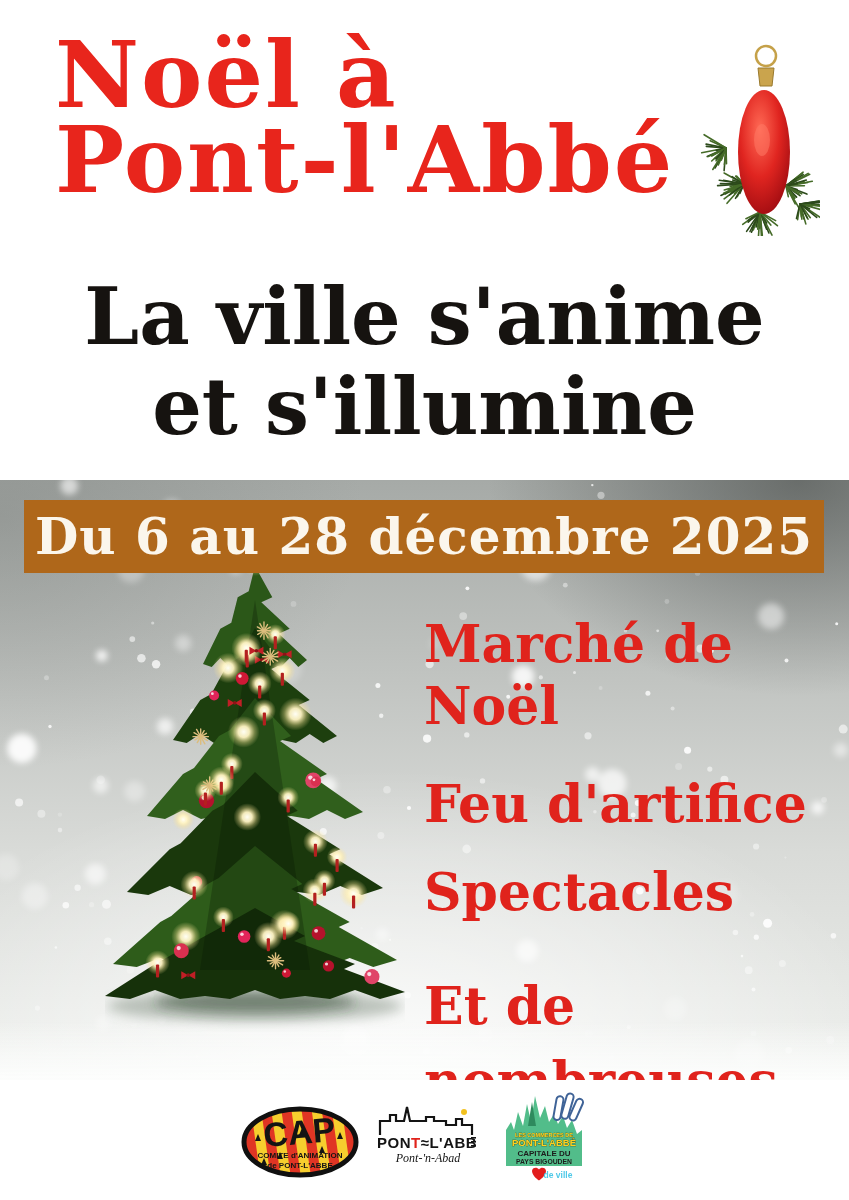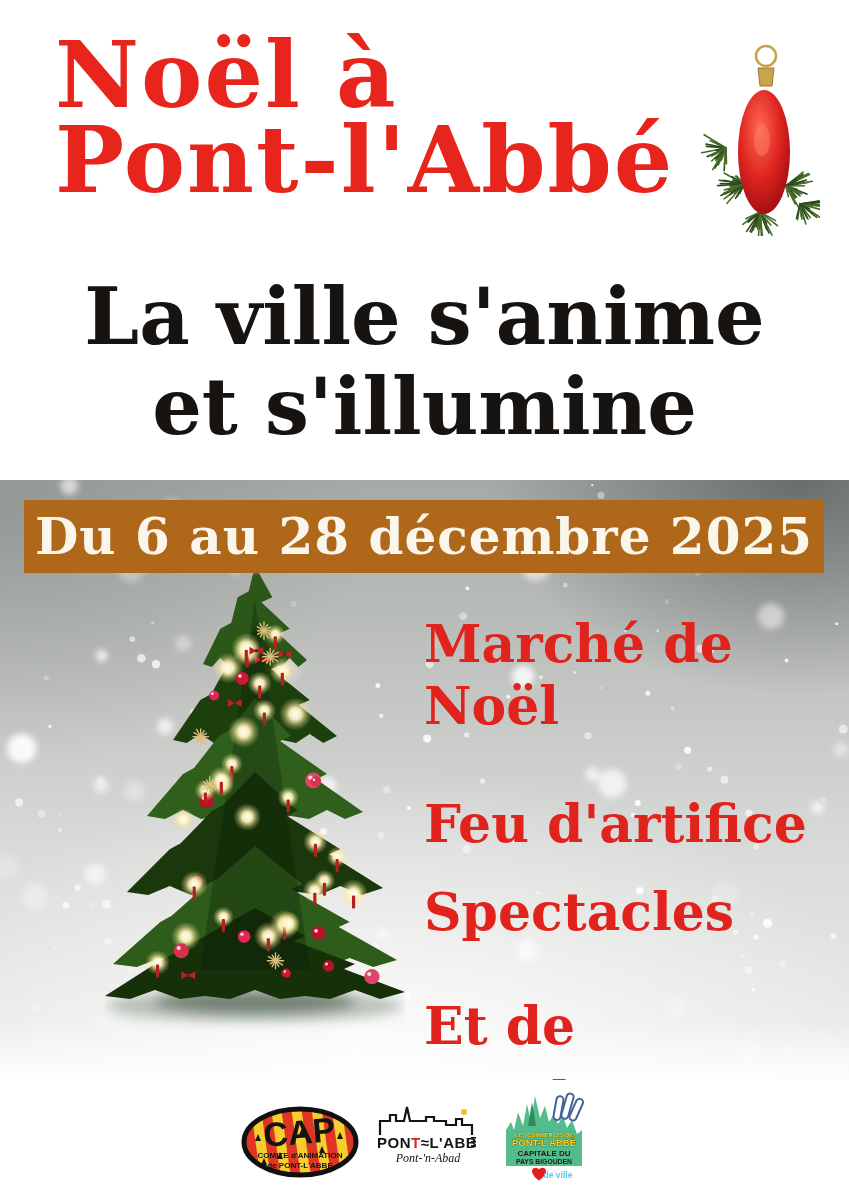--- a/index.html
+++ b/index.html
@@ -41,21 +41,21 @@
     background:linear-gradient(180deg, rgba(253,253,253,0), #fcfdfc);
   }
   .snow-svg { position:absolute; left:0; top:0; width:849px; height:600px; }
   .tree-svg { position:absolute; left:105px; top:60px; width:300px; height:492px; }
 
   .highlights {
     position:absolute; left:424px; top:133px; width:410px; z-index:2;
     color:var(--accent-red,#e0231c);
     font-weight:700; font-size:52px; line-height:1.2;
   }
-  .hl + .hl { margin-top:55px; }
+  .hl + .hl { margin-top:35px; }
   .hl:nth-child(3) { margin-top:26px; }
   .hl:nth-child(4) { margin-top:44px; line-height:1.45; }
 
   
   .footer { position:absolute; left:0; top:1080px; width:849px; height:120px; background:#ffffff; z-index:2; }
   .logo { position:absolute; }
   .logo-cap { left:240px; top:26px; width:120px; height:72px; }
   .logo-city { left:374px; top:24px; width:104px; height:64px; }
   .logo-com { left:498px; top:10px; width:92px; height:96px; }
   .logo text { font-family:"Liberation Sans","DejaVu Sans",sans-serif; }

